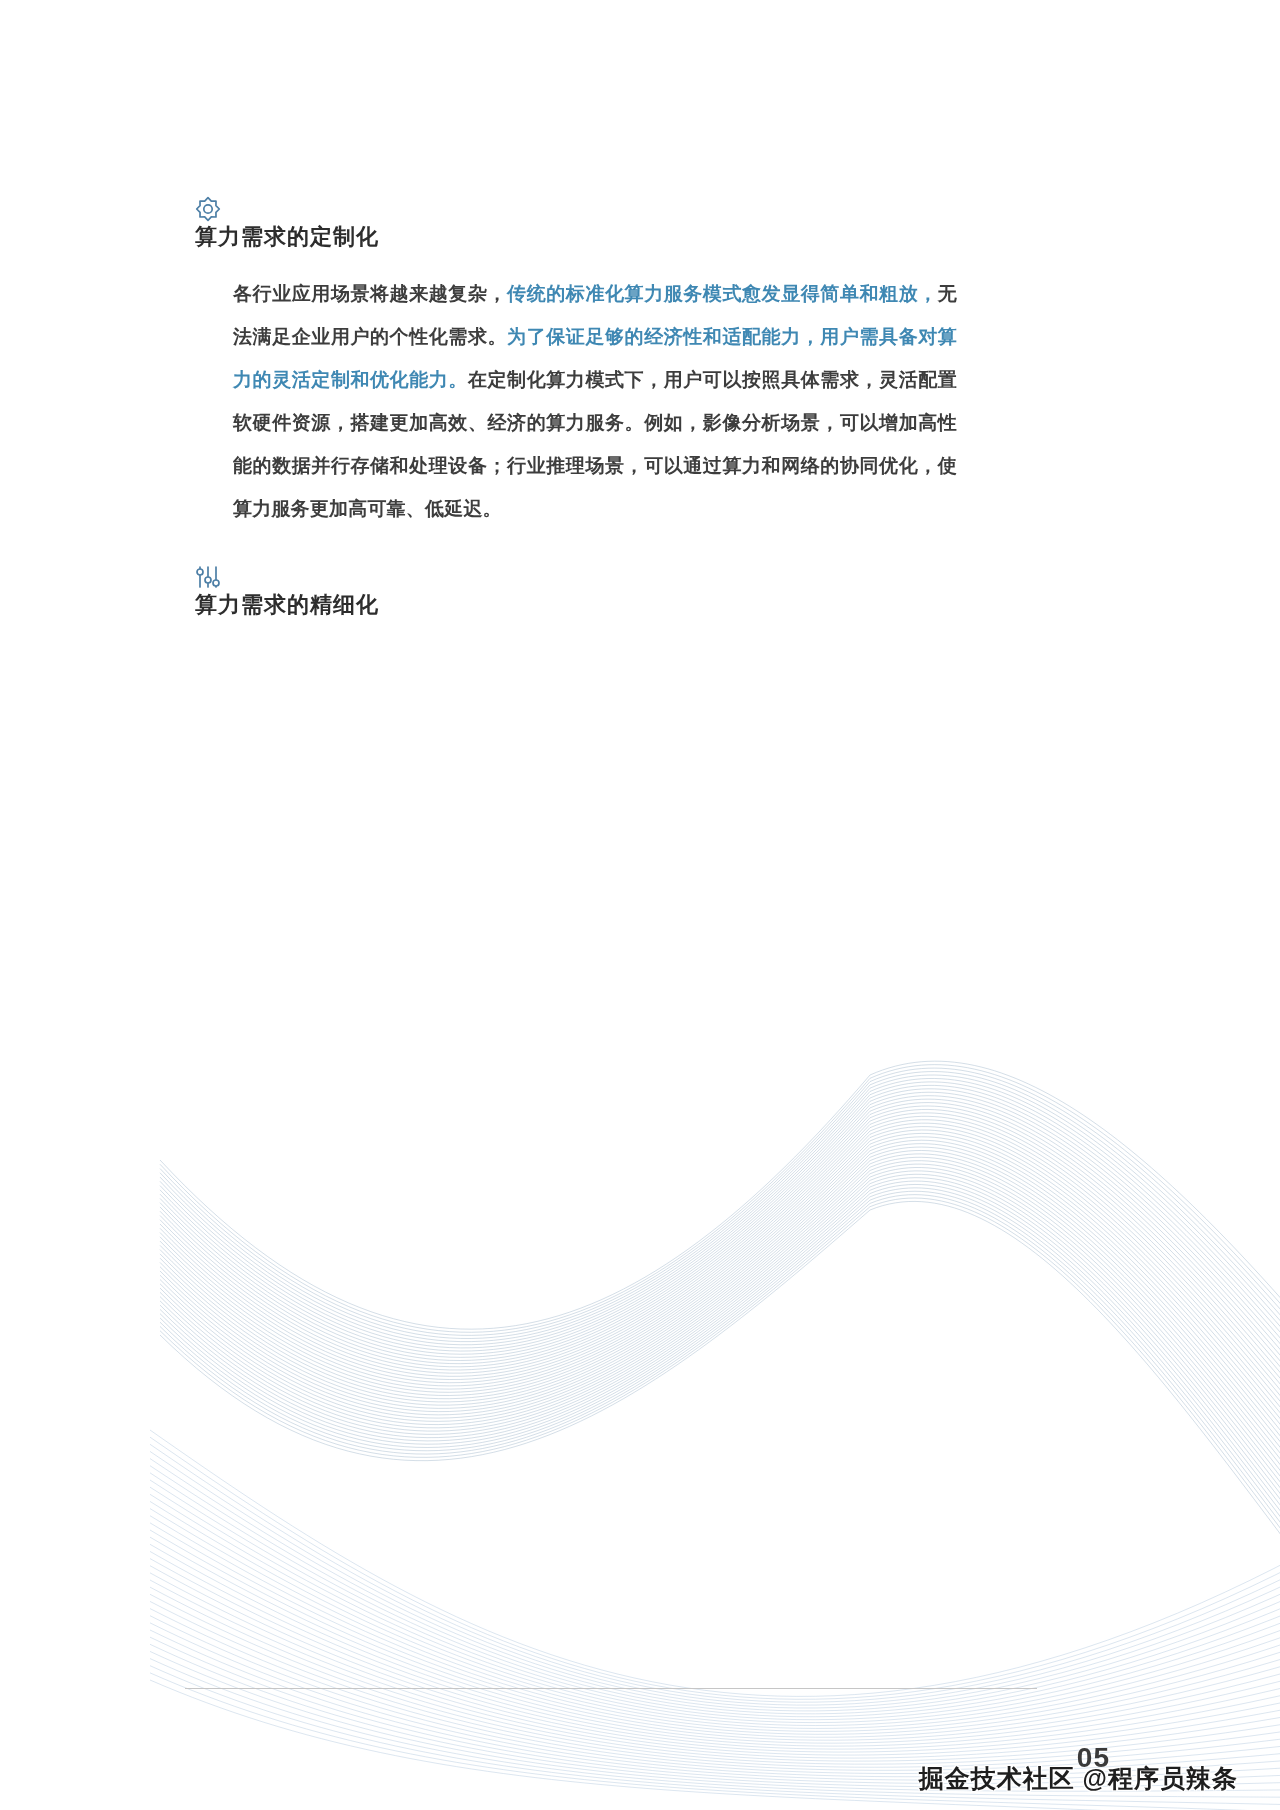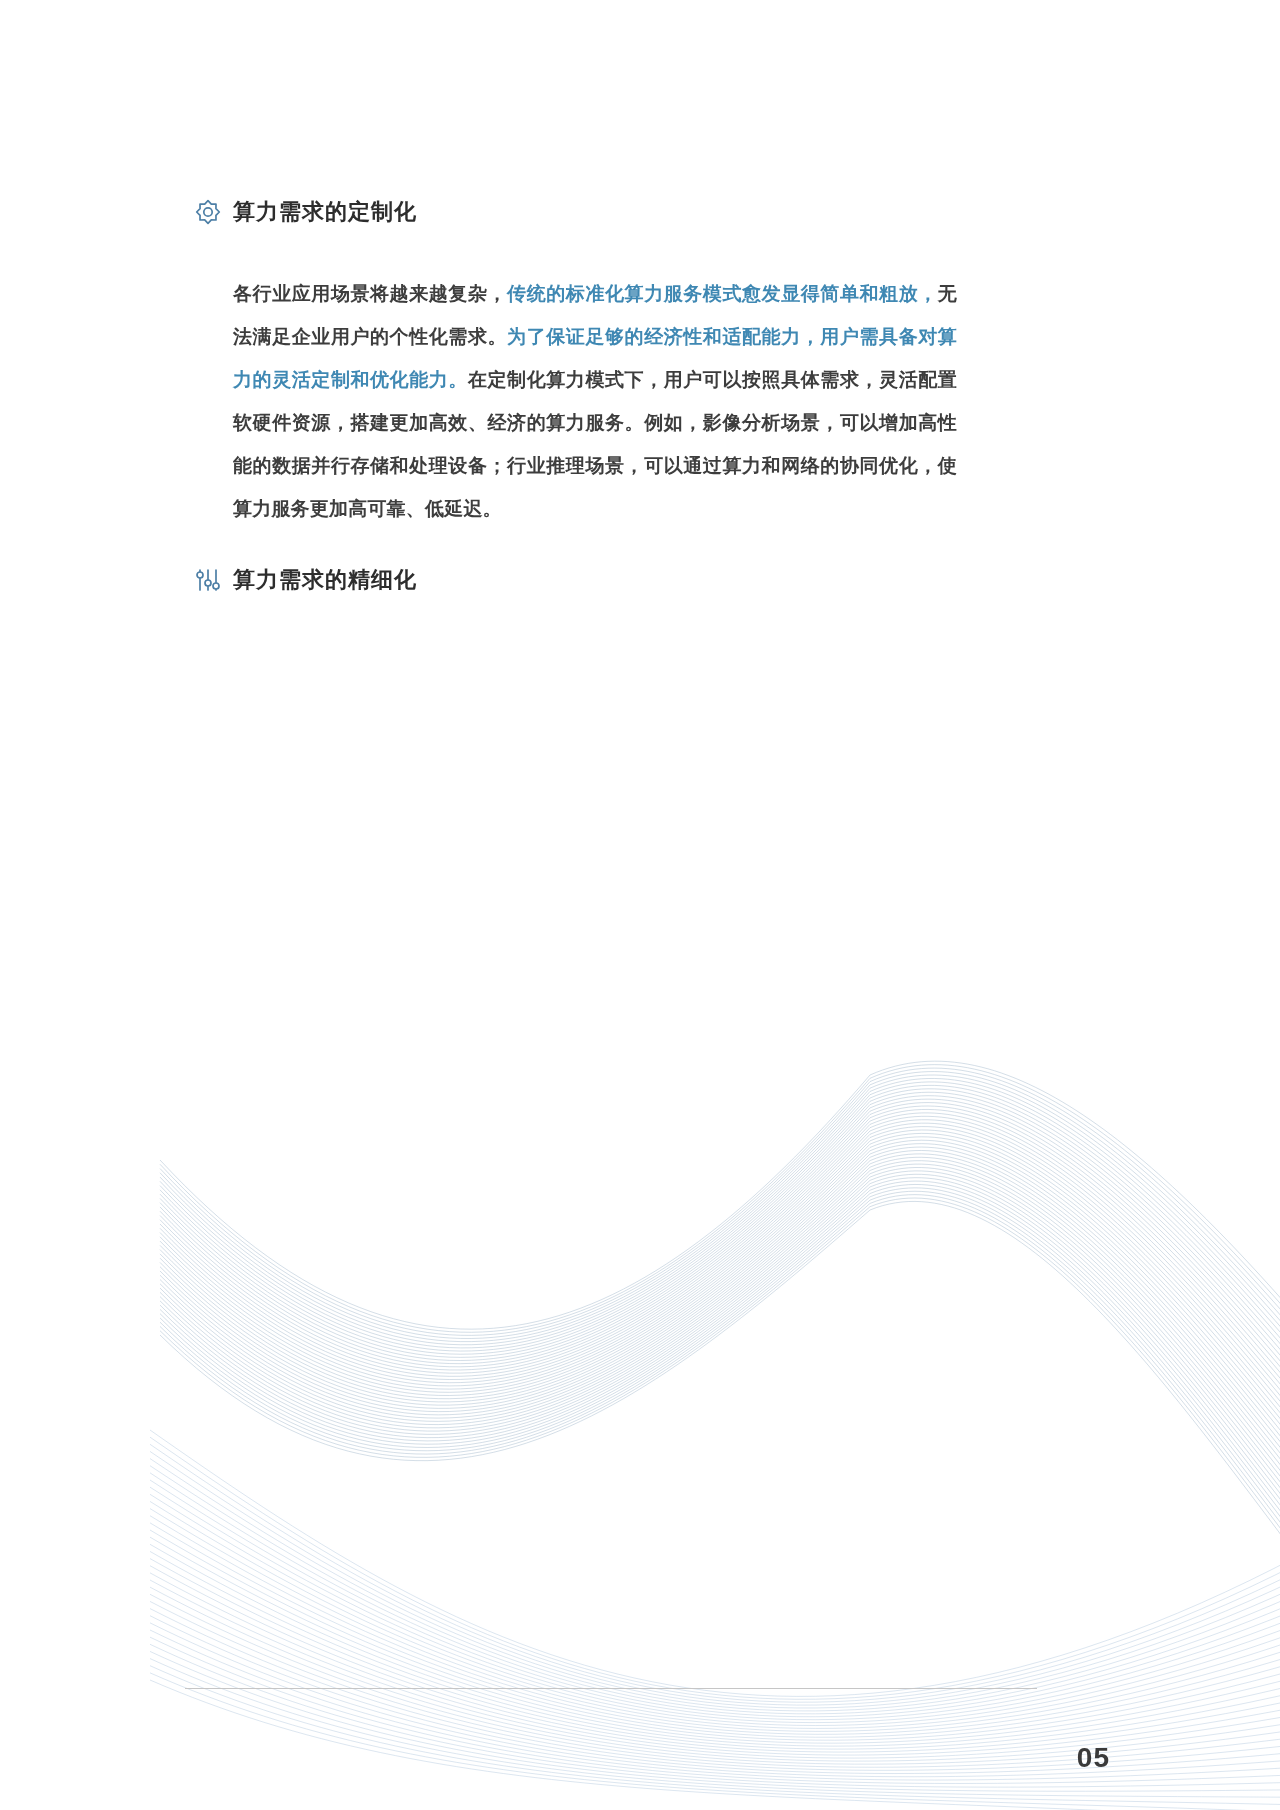--- a/index.html
+++ b/index.html
@@ -7,23 +7,24 @@
     width:1280px;height:1810px;
     background:#ffffff;
     font-family:"Liberation Sans","DejaVu Sans",sans-serif;
     overflow:hidden;
   }
   .page{position:relative;width:1280px;height:1810px;background:#ffffff;overflow:hidden;}
 
   .content{position:absolute;left:233px;top:196px;width:724px;}
 
   .section-heading{
-    display:flex;align-items:center;
+    display:flex;align-items:flex-start;
     margin:0 0 0 -38px;
     height:32px;
+    flex-direction:column;
   }
   .section-heading .icon{
     width:26px;height:26px;margin-right:12px;flex:0 0 auto;display:block;
   }
   .section-heading h2{
     margin:0;font-size:22px;font-weight:bold;color:#2d2d2d;letter-spacing:1px;
   }
   .para{
     margin:0;
     font-size:19px;line-height:43px;
@@ -170,14 +171,15 @@
         <path d="M150,655.7142857142858 C450,790.2857142857142 760,782.8571428571429 1300,794.8571428571429" fill="none" stroke="#a7c1da" stroke-width="0.8" opacity="0.5"></path>
         <path d="M150,662.8571428571429 C450,795.1428571428571 760,781.4285714285714 1300,802.4285714285714" fill="none" stroke="#a7c1da" stroke-width="0.8" opacity="0.5"></path>
         <path d="M150,670 C450,800 760,780 1300,810" fill="none" stroke="#a7c1da" stroke-width="0.8" opacity="0.5"></path>
       </svg>
   </div>
 
   <div class="footer-rule"></div>
 
   <div class="page-number">05</div>
 
+  <div class="watermark">掘金技术社区 @程序员辣条</div>
 
 </div>
 
 </body></html>

